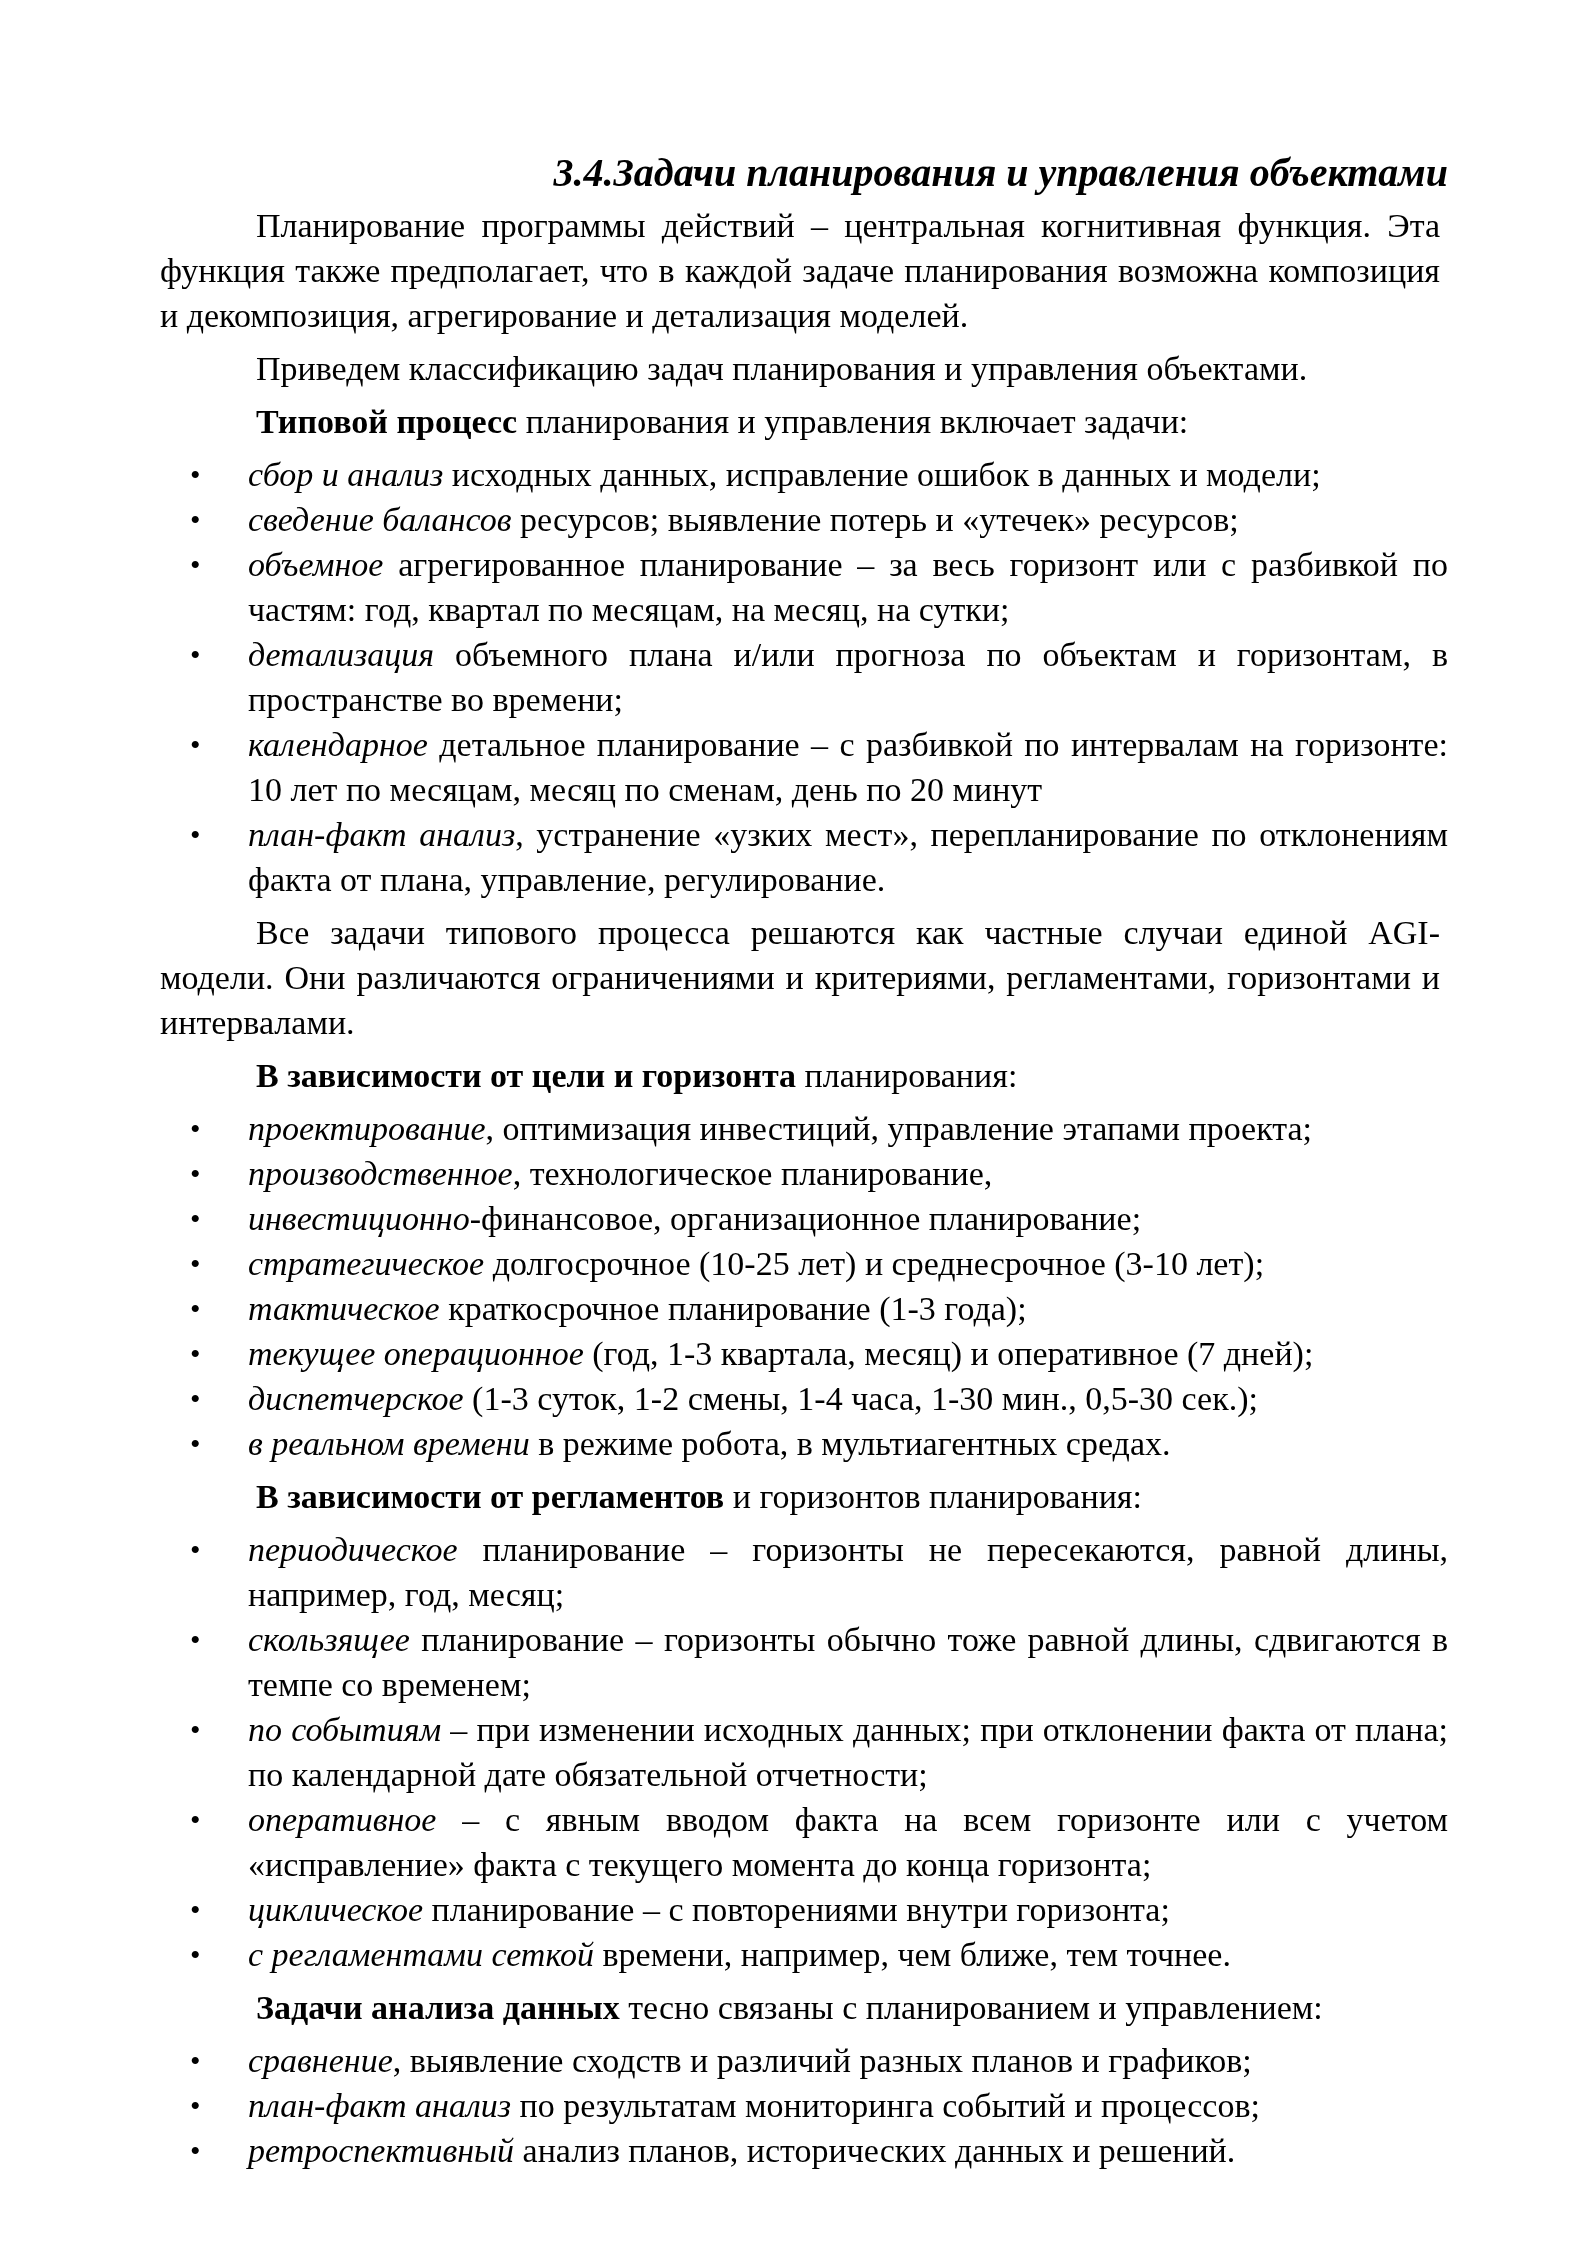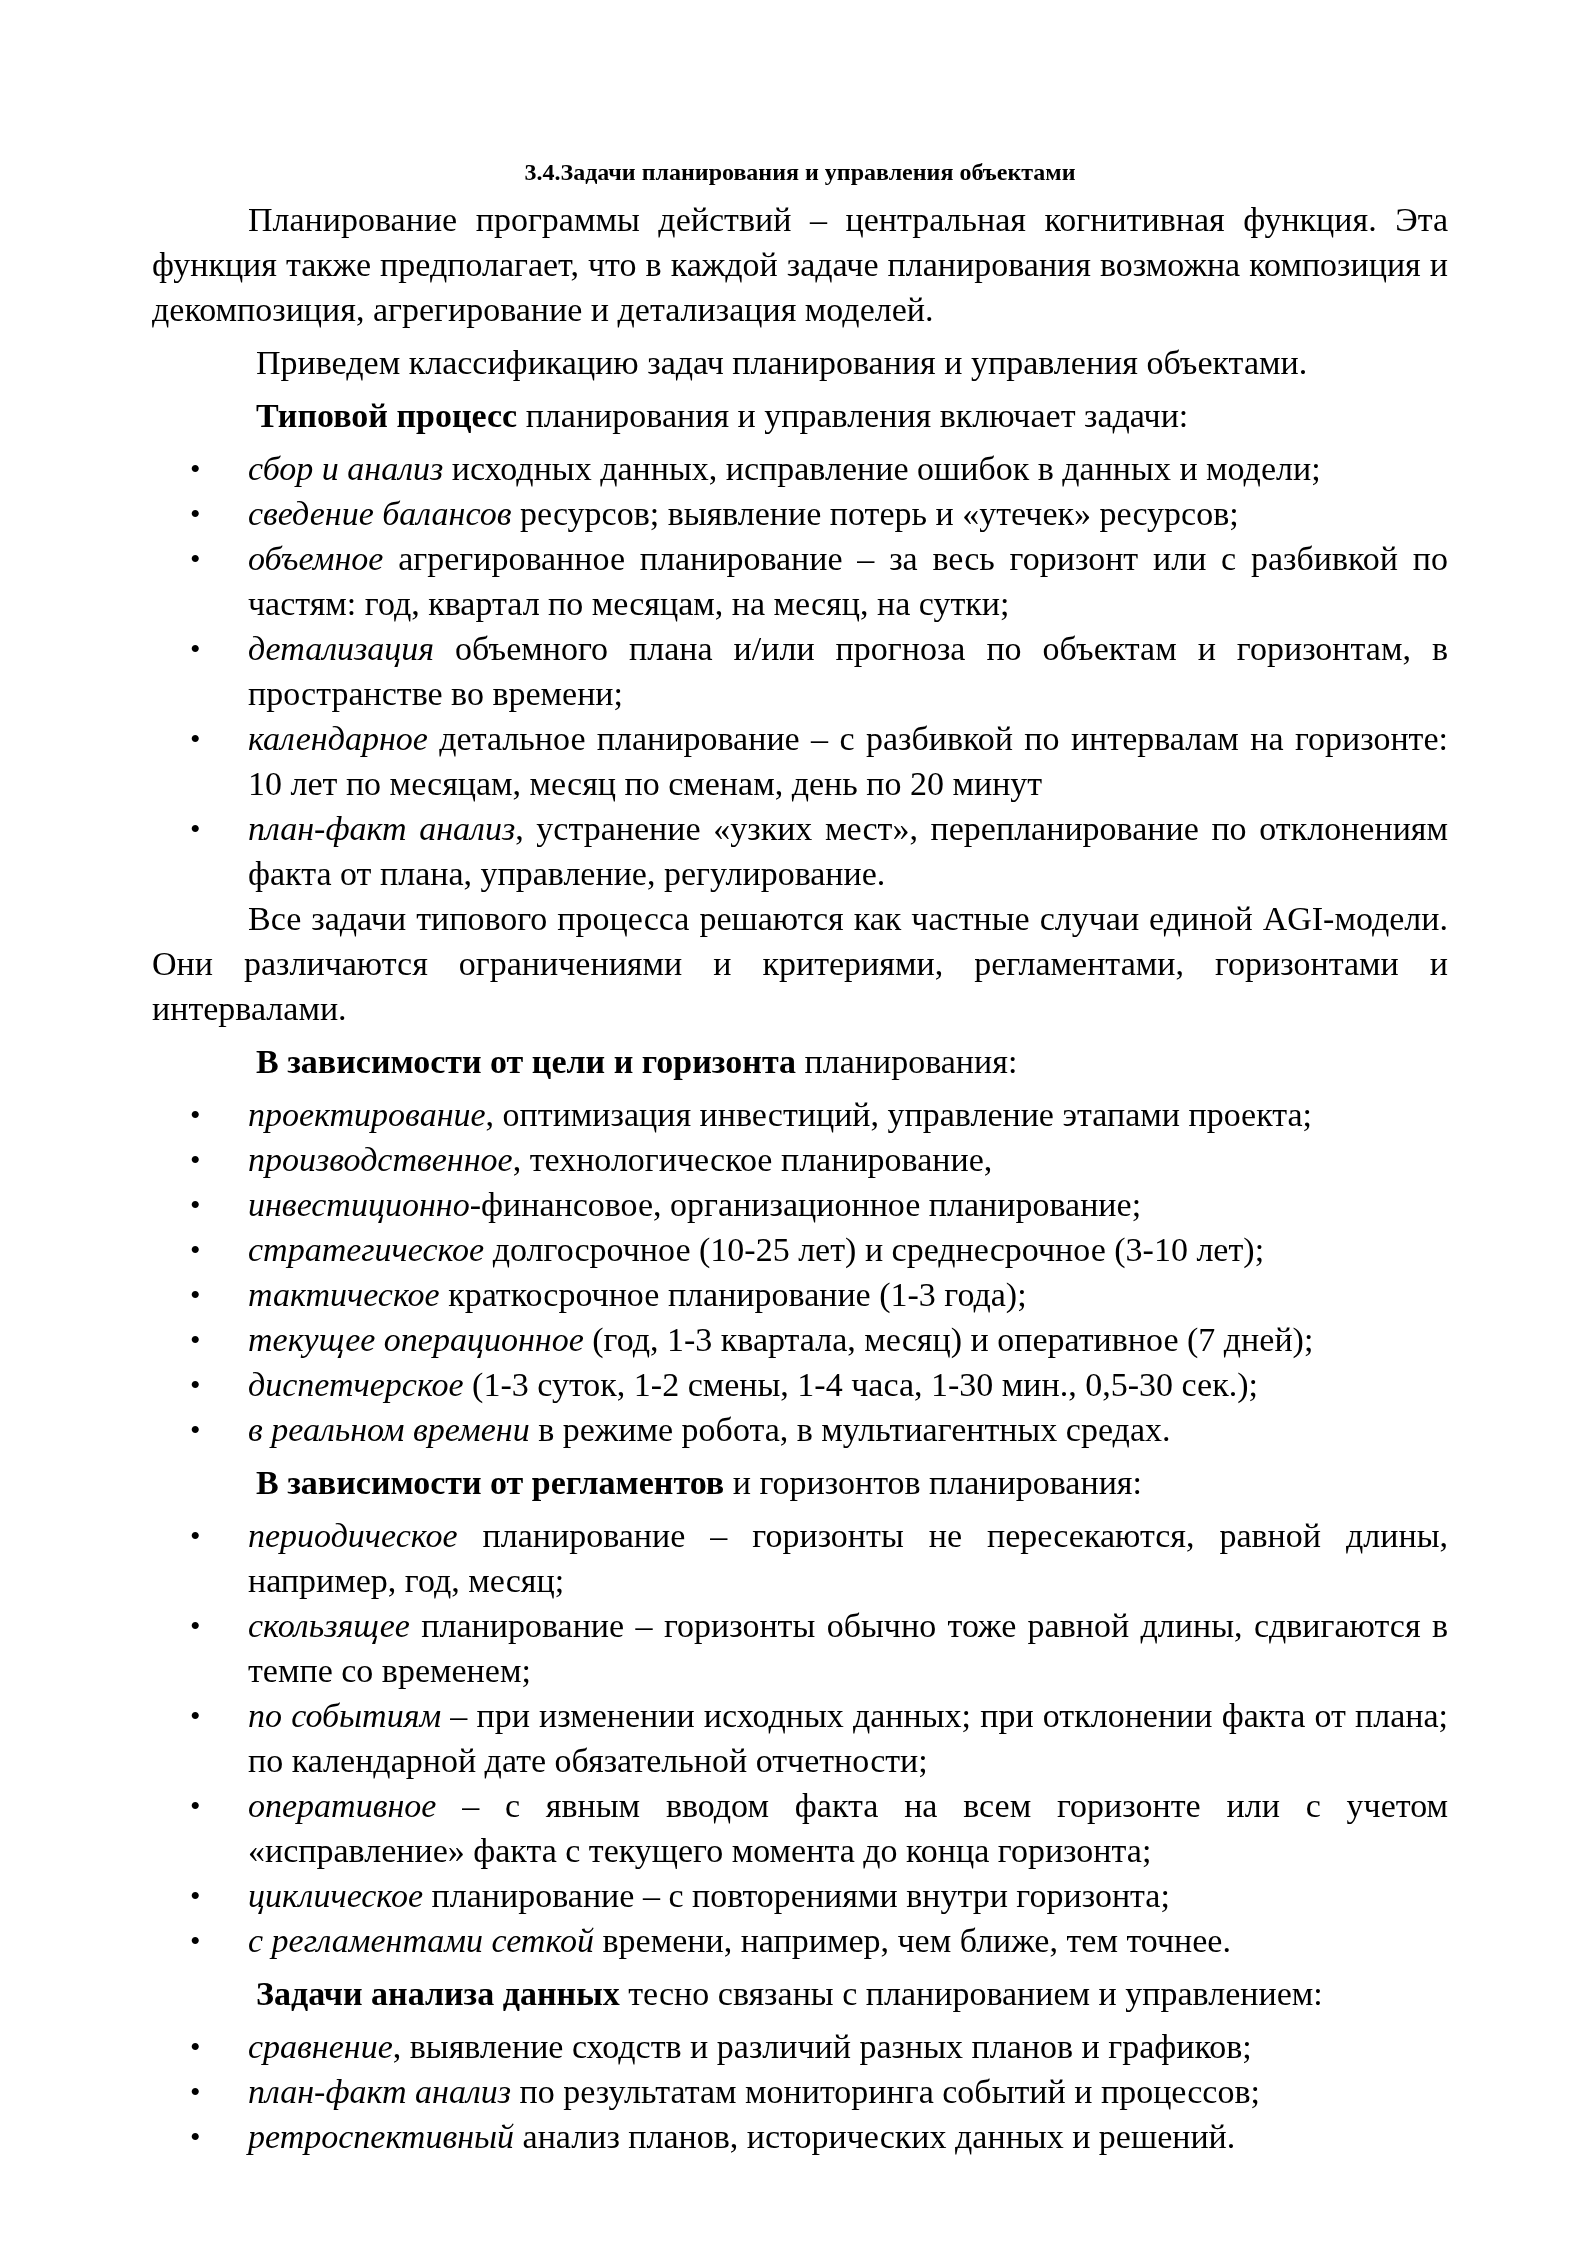--- a/index.html
+++ b/index.html
@@ -6,25 +6,25 @@
     body {
       width: 1596px; height: 2257px; position: relative; overflow: hidden;
       font-family: "Liberation Serif", "DejaVu Serif", serif;
       color: #000000;
     }
     .page {
       position: absolute; left: 152px; top: 150px; width: 1296px;
       font-size: 34px; line-height: 45px;
     }
     .title {
-      text-align: center; font-weight: bold; font-size: 24px;
-      line-height: 45px; margin: 0 0 2px 0;
+      text-align: right; font-weight: bold; font-size: 40px;
+      line-height: 45px; margin: 0 0 2px 0; font-style: italic;
     }
     .para {
-      margin: 0; text-align: justify; text-indent: 96px;
+      margin: 8px; text-align: justify; text-indent: 96px;
     }
     .intro { margin: 8px; text-indent: 96px; }
     .bold { font-weight: bold; text-align: right; }
     .it { font-style: italic; }
     ul.blist { list-style: none; margin: 0; padding: 0; }
     ul.blist li {
       position: relative; padding-left: 96px; text-align: justify;
       margin: 0;
     }
     ul.blist li .bullet {

